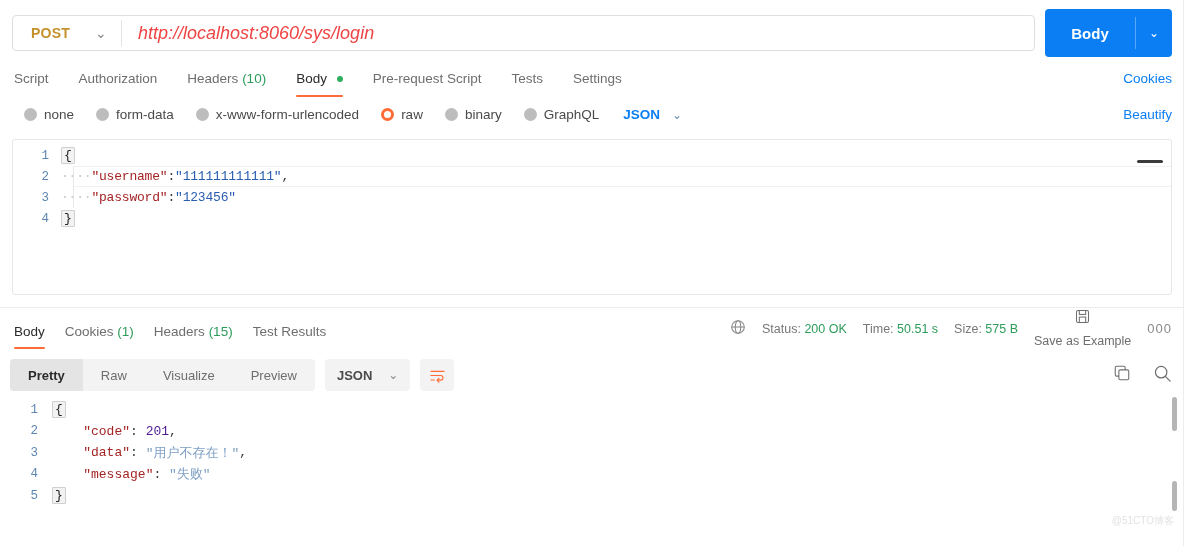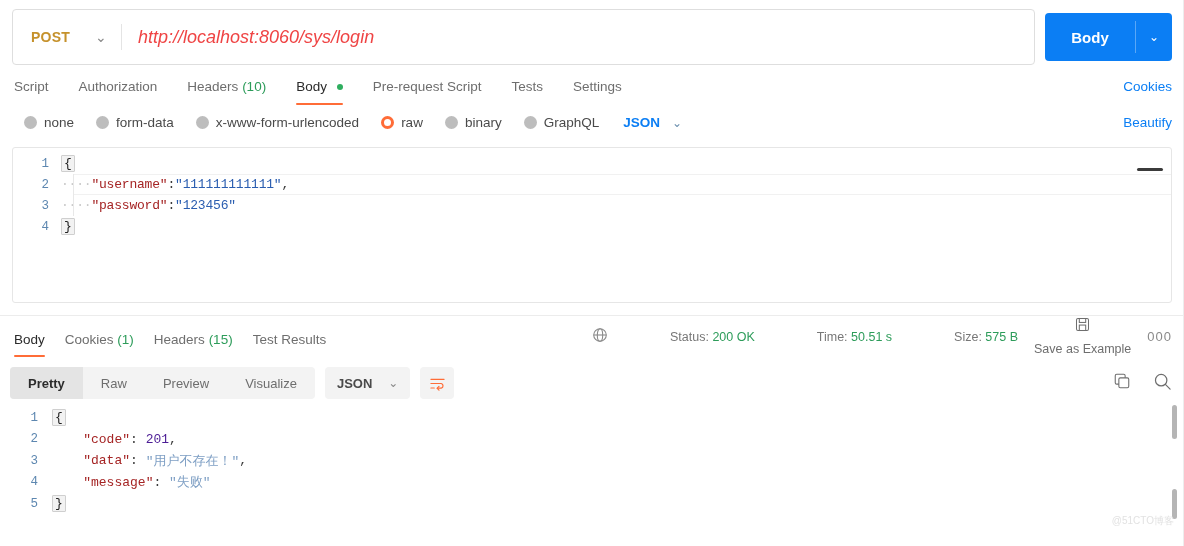--- a/index.html
+++ b/index.html
@@ -13,21 +13,21 @@
   body { position: relative; }
 
   
   .urlbar {
     display: flex; align-items: center;
     padding: 9px 12px 0 12px;
     gap: 10px;
   }
   .method-url {
     flex: 1; display: flex; align-items: center;
-    height: 56px;
+    height: 36px;
     border: 1px solid #dedede;
     border-radius: 4px;
     background: #fff;
   }
   .method {
     display: flex; align-items: center; justify-content: space-between;
     width: 108px; height: 100%;
     padding: 0 14px 0 18px;
     font-size: 14px; font-weight: 700;
     color: #c5912b;
@@ -177,21 +177,21 @@
   .rsp-tab {
     position: relative; font-size: 13.5px; color: #6e6e6e;
     margin: 0 10px; padding-bottom: 10px; cursor: pointer; white-space: nowrap;
   }
   .rsp-tab.active { color: #2b2b2b; }
   .rsp-tab.active::after {
     content: ""; position: absolute; left: 0; right: 0; bottom: 0;
     height: 2px; background: #ff6c37; border-radius: 1px;
   }
   .meta { margin-left: auto; display: flex; align-items: center; gap: 16px; font-size: 12.5px; }
-  .meta-item { color: #777; white-space: nowrap; margin-left: 46px; }
+  .meta-item { color: #777; white-space: nowrap; }
   .meta-item b { color: #2d9c5a; font-weight: 400; }
   .icon-btn { display: flex; align-items: center; gap: 7px; color: #6e6e6e;
               font-size: 12.5px; cursor: pointer; white-space: nowrap; flex-direction: column; }
   .dots { letter-spacing: 1px; color: #8a8a8a; font-size: 13px; cursor: pointer; }
 
   
   .resp-toolbar {
     display: flex; align-items: center; gap: 10px;
     padding: 8px 12px 0 10px;
     height: 44px;
@@ -410,22 +410,22 @@
       <span>Save as Example</span>
     </span>
     <span class="dots">000</span>
   </div>
 </div>
 
 <div class="resp-toolbar">
   <div class="seg">
     <div class="seg-item active">Pretty</div>
     <div class="seg-item">Raw</div>
+    <div class="seg-item">Visualize</div>
     <div class="seg-item">Preview</div>
-    <div class="seg-item">Visualize</div>
   </div>
   <div class="sel-box">
     <span>JSON</span>
     <span class="chev">⌄</span>
   </div>
   <div class="wrap-btn">
     <svg width="17" height="15" viewBox="0 0 18 16" fill="none" stroke="#ff6c37" stroke-width="1.3" stroke-linecap="round">
       <line x1="2" y1="3.5" x2="16" y2="3.5"></line>
       <path d="M2 8h11a2.6 2.6 0 0 1 0 5h-4"></path>
       <polyline points="10.6,11 8.6,13 10.6,15" fill="none"></polyline>

